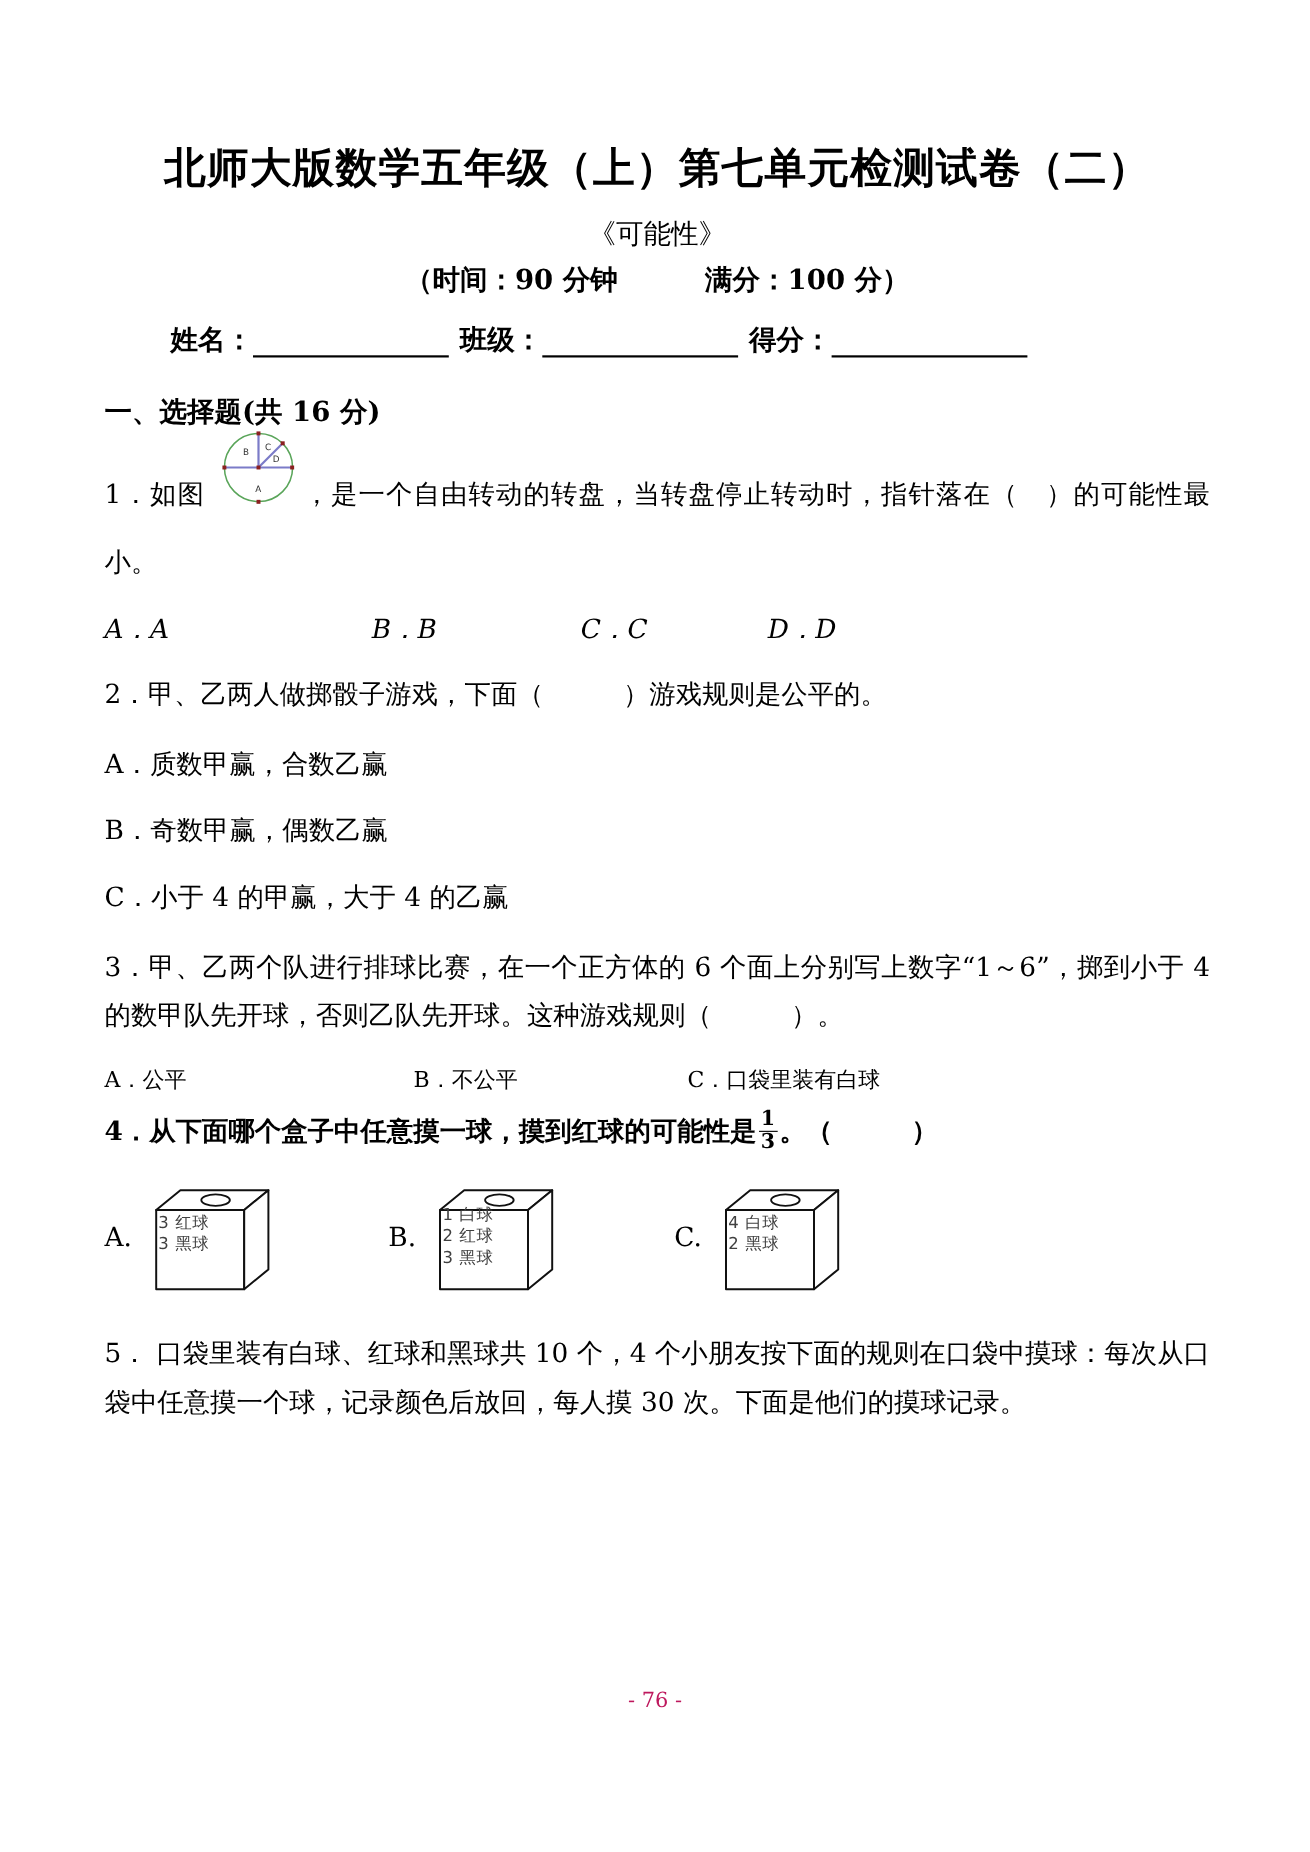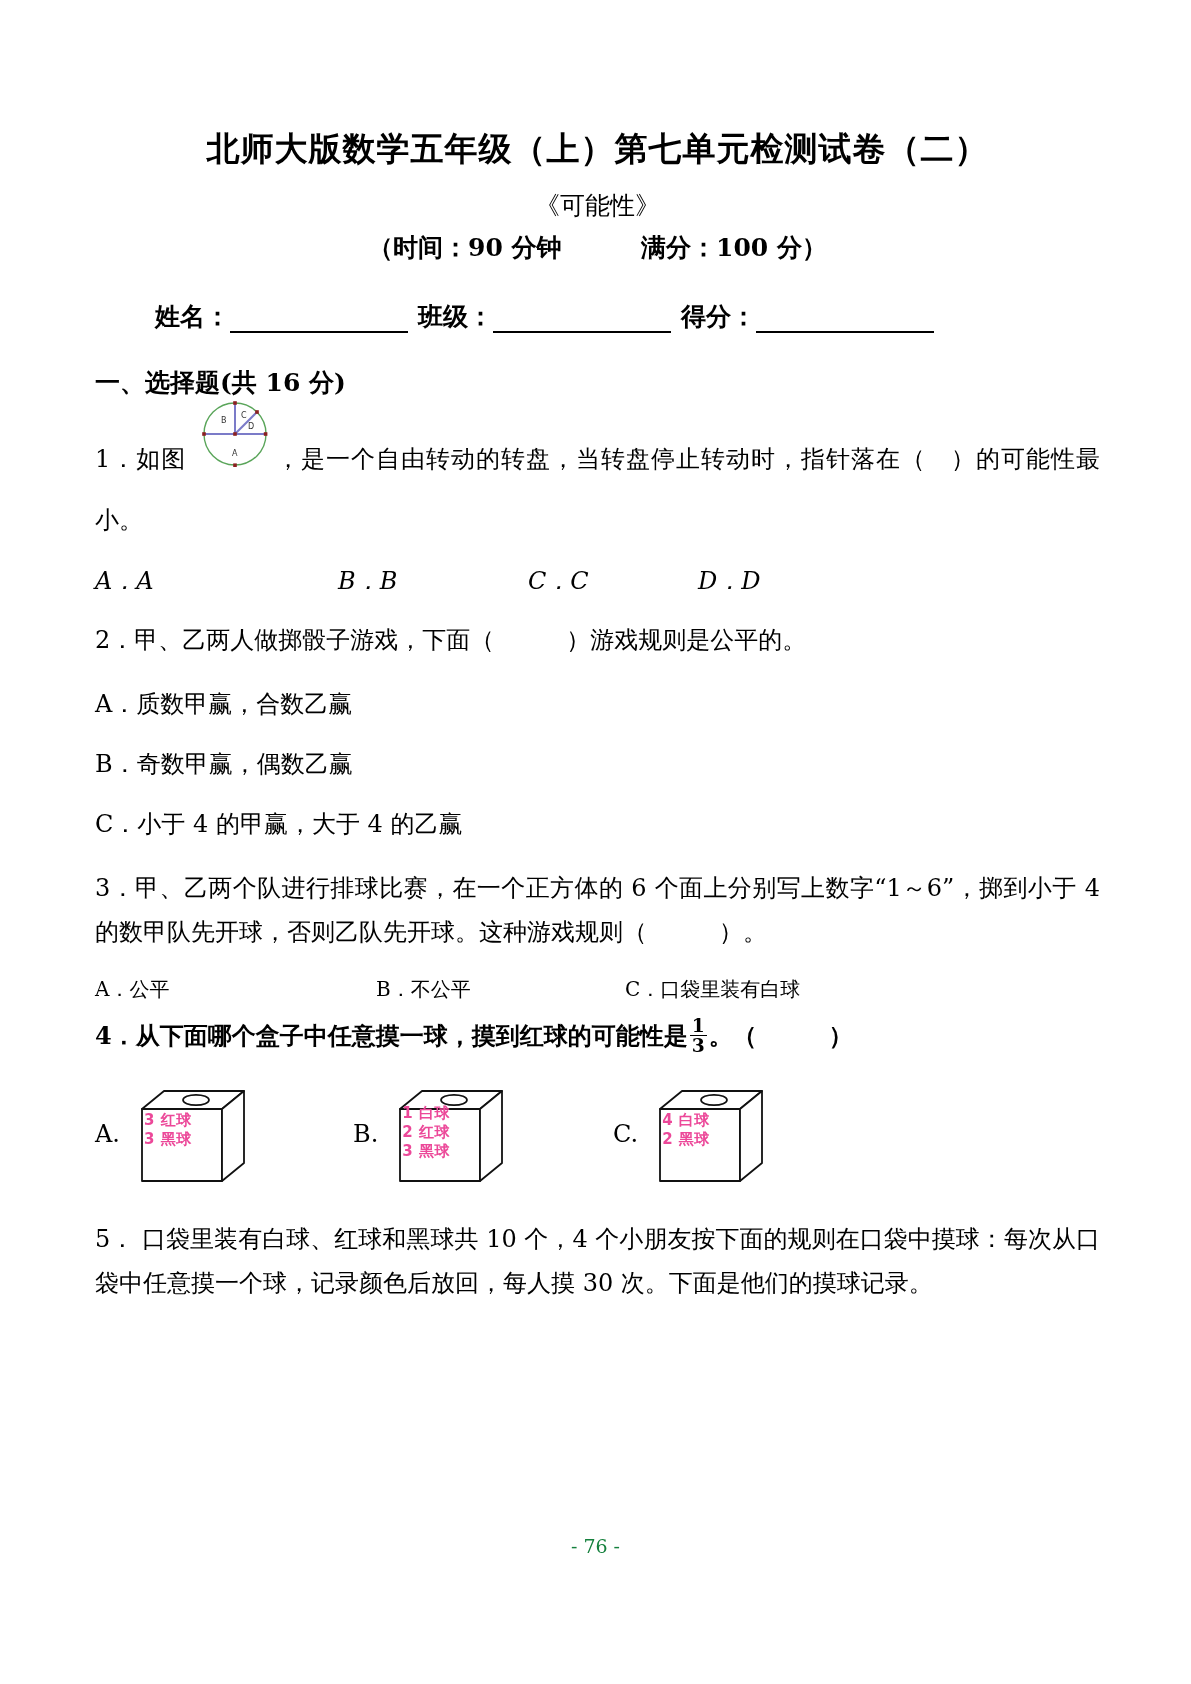--- a/index.html
+++ b/index.html
@@ -24,21 +24,21 @@
   .sheet {
     position: absolute;
     left: 95px;
     top: 0;
     width: 1005px;
   }
 
   
   .doc-title {
     text-align: center;
-    font-size: 33px;
+    font-size: 38px;
     font-weight: bold;
     letter-spacing: 1px;
     margin-top: 128px;
     line-height: 1.25;
     font-family: "DejaVu Serif", "Liberation Serif", serif;
   }
   .doc-subtitle {
     text-align: center;
     font-size: 25px;
     font-weight: normal;
@@ -52,21 +52,21 @@
     margin-top: 12px;
     line-height: 1.2;
   }
   .doc-meta .gap {
     display: inline-block;
     width: 62px;
   }
 
   
   .idline {
-    margin-top: 37px;
+    margin-top: 22px;
     font-size: 25px;
     font-weight: bold;
     display: flex;
     align-items: flex-end;
     padding-left: 60px;
     white-space: nowrap;
     text-align: center;
   }
   .idline .lbl { flex: none; }
   .idline .blank {
@@ -178,37 +178,37 @@
     height: 104px;
   }
   .box3d svg { display: block; }
   .box-text {
     position: absolute;
     left: 10px;
     top: 26px;
     width: 88px;
     font-family: "DejaVu Sans", "Liberation Sans", sans-serif;
     font-size: 15px;
-    font-weight: bold;
+    font-weight: normal;
     line-height: 1.28;
-    color: #ec4899;
+    color: #404040;
     text-align: left;
     letter-spacing: 0.5px;
   }
   .box-text.three { top: 19px; }
 
   
   .footer {
     position: absolute;
     left: 0;
     top: 1535px;
     width: 1191px;
     text-align: center;
     font-size: 19px;
-    color: #15803d;
+    color: #be185d;
     font-family: "DejaVu Serif", "Liberation Serif", serif;
   }
 </style>
 </head>
 <body>
 
 <div class="page">
   <div class="sheet">
 
     <div class="doc-title">北师大版数学五年级（上）第七单元检测试卷（二）</div>

